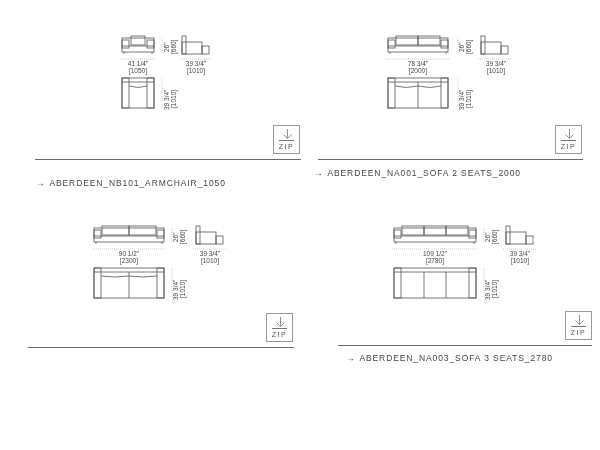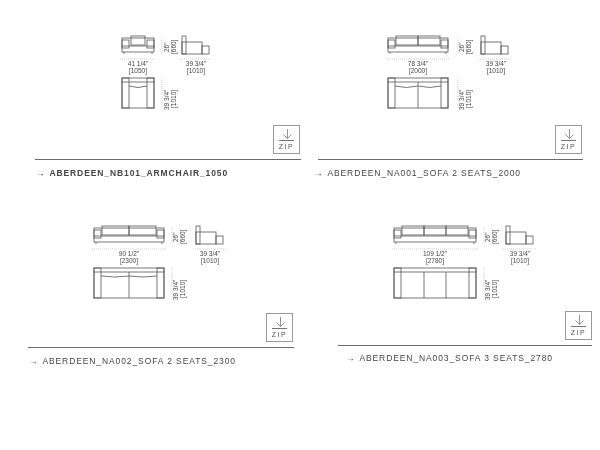--- a/index.html
+++ b/index.html
@@ -63,21 +63,21 @@
 
   <div class="zip" style="left:273px;top:125px;">
     <svg class="arrow" width="27" height="12" viewBox="0 0 27 12">
       <line x1="13.5" y1="1" x2="13.5" y2="10" stroke="#777" stroke-width="0.8"></line>
       <polyline points="9.5,6.5 13.5,10.5 17.5,6.5" fill="none" stroke="#777" stroke-width="0.8"></polyline>
     </svg>
     <div class="bar"></div>
     <div class="ziptxt">ZIP</div>
   </div>
   <div class="rule" style="left:35px;top:159px;width:266px;"></div>
-  <div class="label" style="left:36px;top:168px;font-weight:bold;">
+  <div class="label" style="left:36px;top:178px;">
     <span class="arr">→</span><span>ABERDEEN_NB101_ARMCHAIR_1050</span>
   </div>
 </div>
 
 <div class="card" style="left:300px;top:0;width:300px;height:190px;">
   <svg class="drawing" style="left:84px;top:32px;" width="140" height="80" viewBox="0 0 140 80">
     <g stroke="#555" fill="none" stroke-width="0.8">
       <rect x="4" y="6" width="60" height="14"></rect>
       <rect x="12" y="4" width="22" height="9"></rect>
       <rect x="34" y="4" width="22" height="9"></rect>
@@ -169,23 +169,20 @@
 
   <div class="zip" style="left:266px;top:123px;">
     <svg class="arrow" width="27" height="12" viewBox="0 0 27 12">
       <line x1="13.5" y1="1" x2="13.5" y2="10" stroke="#777" stroke-width="0.8"></line>
       <polyline points="9.5,6.5 13.5,10.5 17.5,6.5" fill="none" stroke="#777" stroke-width="0.8"></polyline>
     </svg>
     <div class="bar"></div>
     <div class="ziptxt">ZIP</div>
   </div>
   <div class="rule" style="left:28px;top:157px;width:266px;"></div>
-  <div class="label" style="left:29px;top:166px;">
-    <span class="arr">→</span><span>ABERDEEN_NA002_SOFA 2 SEATS_2300</span>
-  </div>
 </div>
 
 <div class="card" style="left:300px;top:190px;width:300px;height:190px;">
   <svg class="drawing" style="left:90px;top:32px;" width="160" height="80" viewBox="0 0 160 80">
     <g stroke="#555" fill="none" stroke-width="0.8">
       <rect x="4" y="6" width="82" height="14"></rect>
       <rect x="12" y="4" width="22" height="9"></rect>
       <rect x="34" y="4" width="22" height="9"></rect>
       <rect x="56" y="4" width="22" height="9"></rect>
       <line x1="4" y1="14" x2="86" y2="14"></line>

